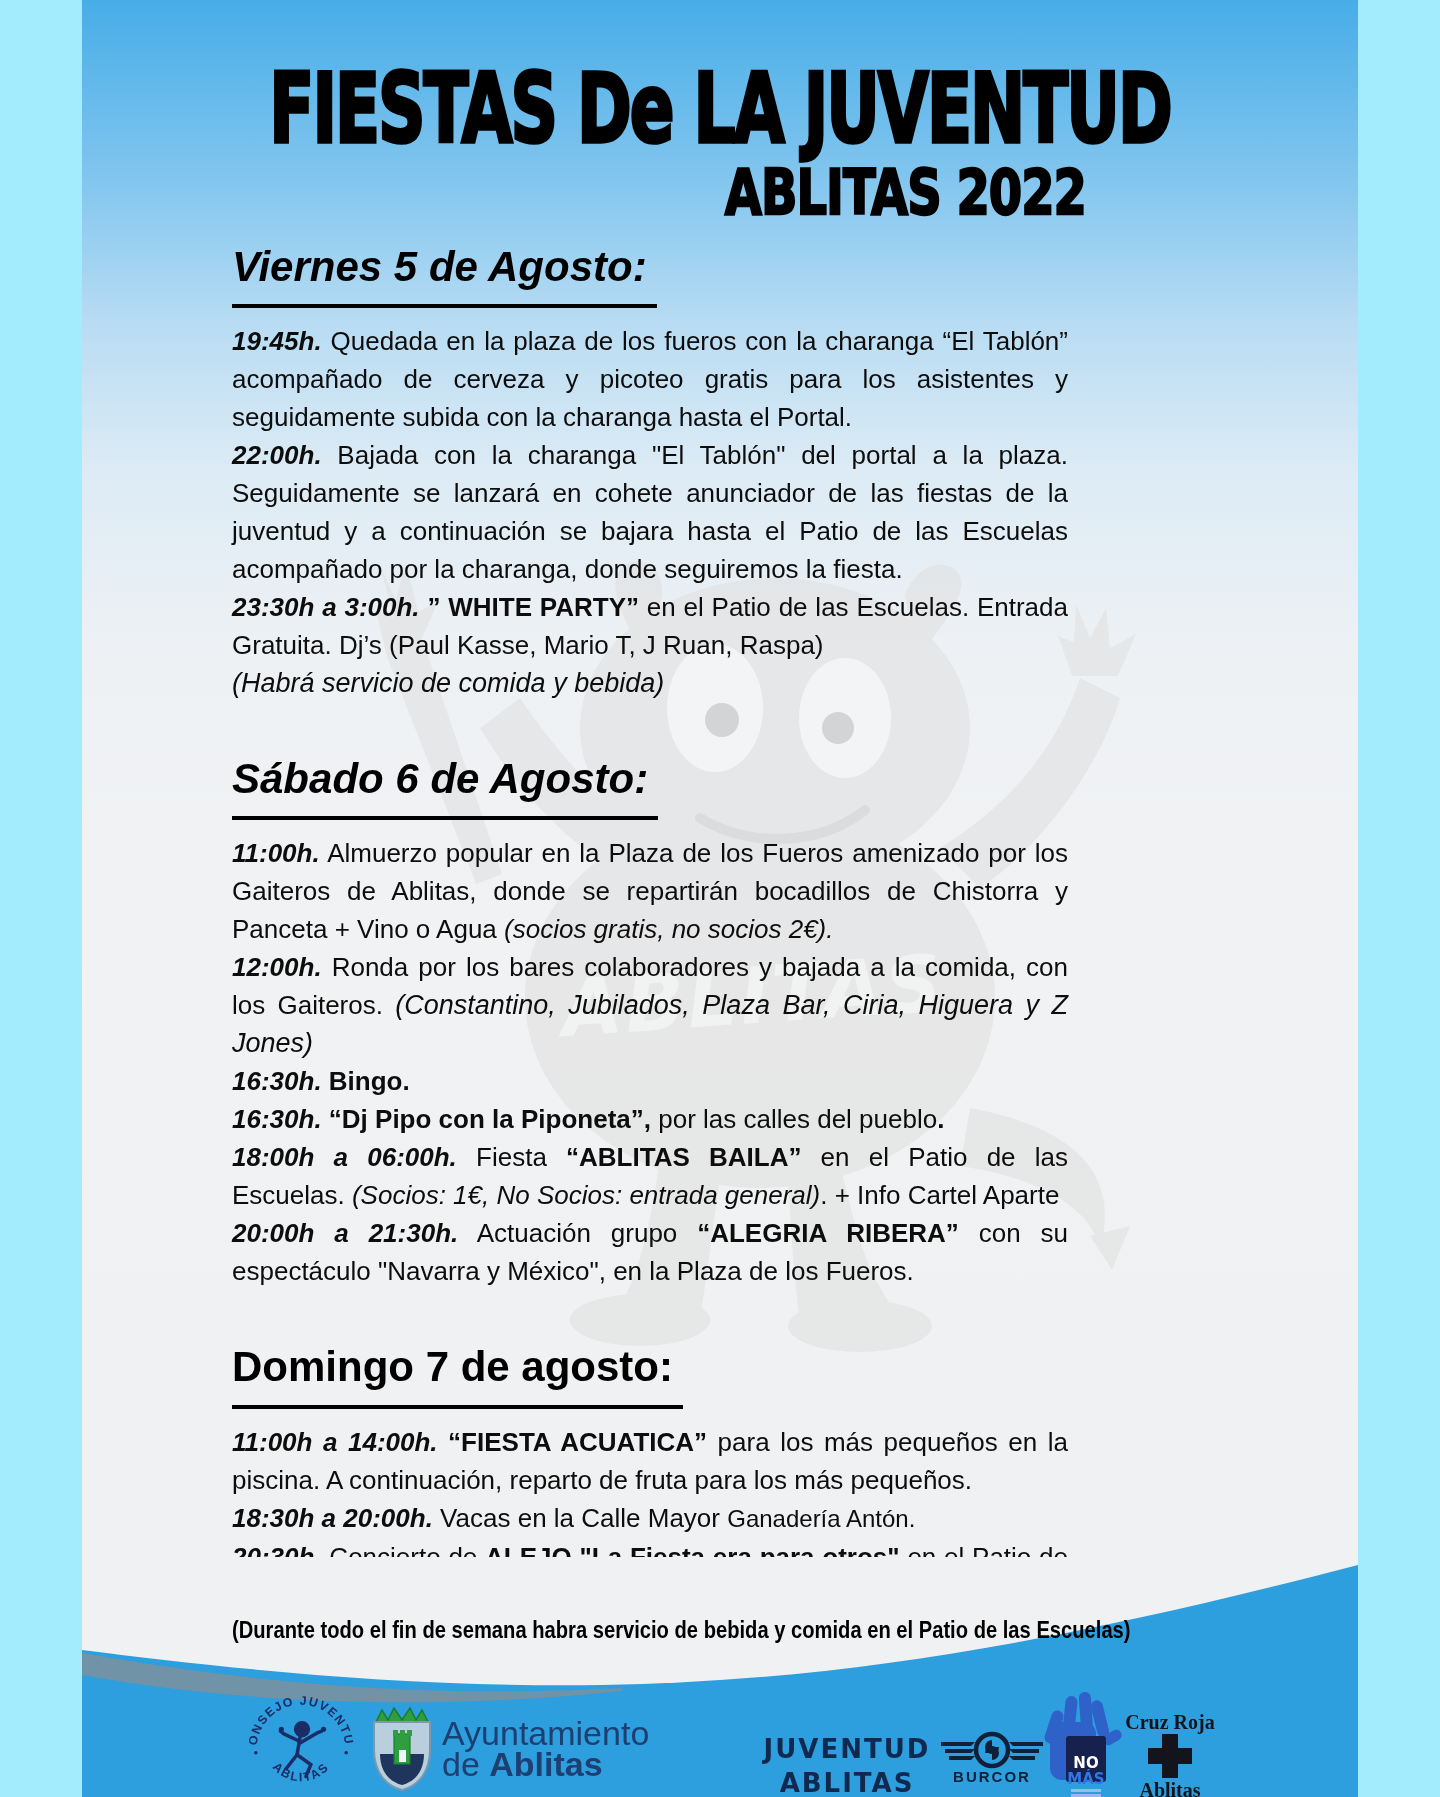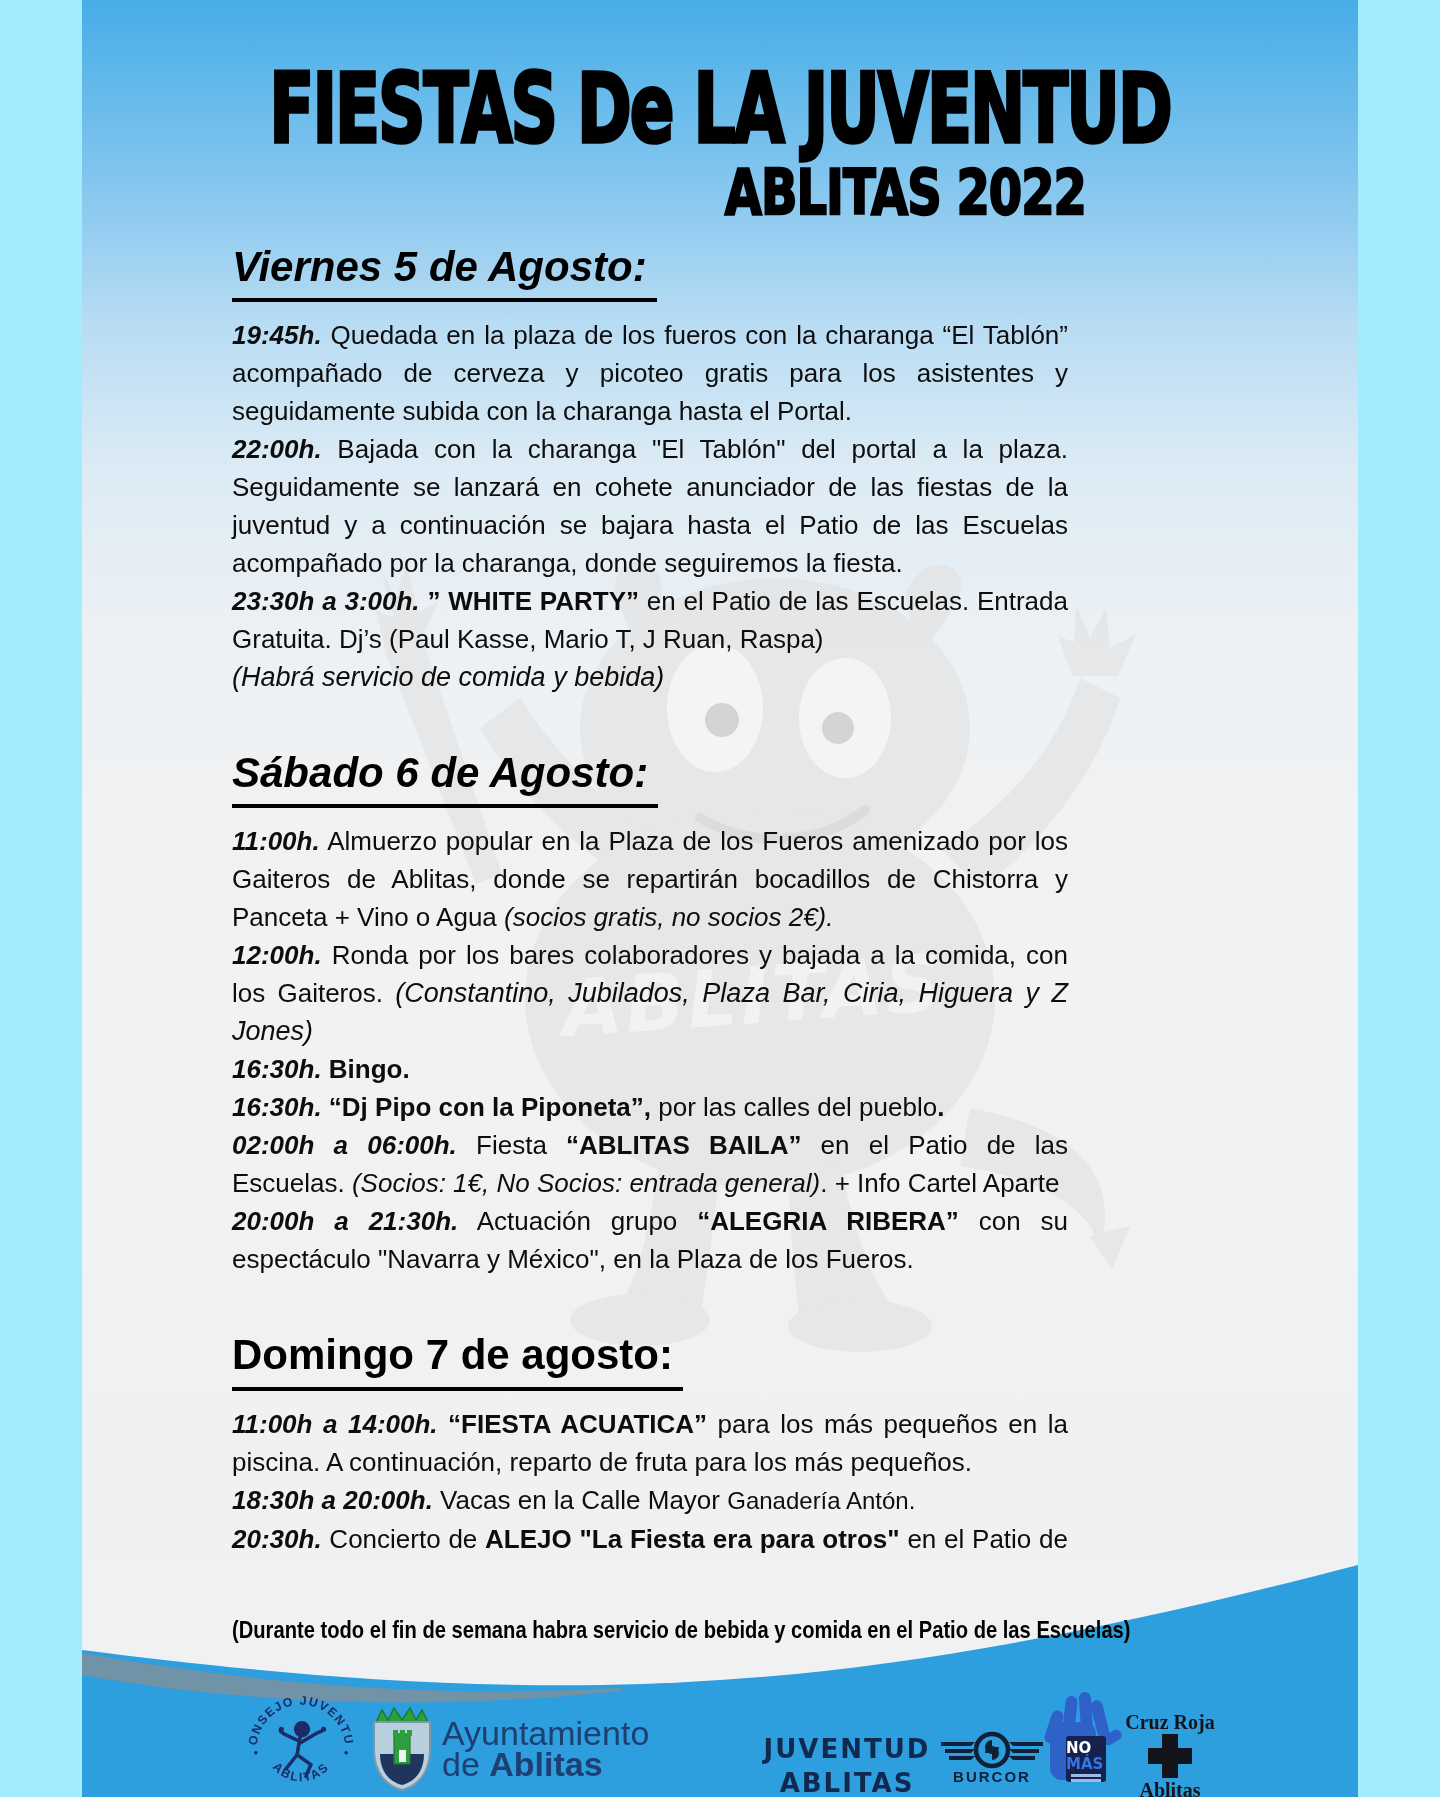--- a/index.html
+++ b/index.html
@@ -32,21 +32,21 @@
     font-size:48px;letter-spacing:-1px;color:#000;-webkit-text-stroke:1.8px #000;
     transform:scaleY(1.3);transform-origin:top right;height:72px;white-space:nowrap;
   }
 
   
   .content{position:absolute;left:150px;top:244px;width:836px;z-index:2;
            font-size:26px;line-height:38px;color:#0d0d0d}
   .section-heading{font-size:42px;font-weight:bold;line-height:1.1;margin:54px 0 14px 0;color:#000}
   .section-heading.it{font-style:italic}
   .section-heading:first-child{margin-top:0}
-  .hd-text{display:inline-block;border-bottom:4px solid #000;padding:0 10px 8px 0}
+  .hd-text{display:inline-block;border-bottom:4px solid #000;padding:0 10px 14px 0}
   .event{margin:0;text-align:justify}
   .seg-bi{font-weight:bold;font-style:italic}
   .seg-b{font-weight:bold}
   .seg-i{font-style:italic}
   .seg-sm{font-size:24px}
   .seg-smi{font-style:italic;font-size:27px}
 
   
   .footer-note{
     position:absolute;left:150px;top:1616px;z-index:3;font-weight:bold;font-size:24px;
@@ -63,21 +63,21 @@
   .ayto-text .bold{font-weight:bold}
   .empresas{left:665px;top:1732px;width:200px;text-align:center;color:#12294f;
             font-weight:bold;font-size:26px;letter-spacing:2px;line-height:34px;
             font-family:"DejaVu Sans",sans-serif}
   .cruzroja{left:1038px;top:1712px;width:100px;text-align:center;color:#14141c;
             font-family:"Liberation Serif",serif;font-weight:bold;font-size:20px;line-height:20px}
   .cruz-cross{width:44px;height:44px;margin:2px auto;position:relative}
   .cruz-cross:before{content:"";position:absolute;left:14px;top:0;width:16px;height:44px;background:#14141c}
   .cruz-cross:after{content:"";position:absolute;left:0;top:14px;width:44px;height:16px;background:#14141c}
   .nomas-text{position:absolute;left:22px;top:44px;width:40px;height:46px;background:#17214d;
-              border-radius:3px;line-height:16px;padding-top:4px;box-sizing:border-box}
+              border-radius:3px;text-align:center;line-height:16px;padding-top:19px;box-sizing:border-box}
   .nomas-text .no{color:#fff;font-weight:bold;font-size:15px;font-family:"DejaVu Sans",sans-serif}
   .nomas-text .mas{color:#2f77e8;font-weight:bold;font-size:15px;font-family:"DejaVu Sans",sans-serif}
   .nomas-bar{height:3px;background:#9db9e8;margin:2px 5px 0 5px}
 </style>
 </head>
 <body>
 
 <div class="side-strip left"></div>
 <div class="side-strip right"></div>
 
@@ -127,21 +127,21 @@
       <div class="section-heading it"><span class="hd-text">Viernes 5 de Agosto:</span></div>
       <p class="event"><span class="seg-bi">19:45h.</span><span class="seg-r"> Quedada en la plaza de los fueros con la charanga “El Tablón” acompañado de cerveza y picoteo gratis para los asistentes y seguidamente subida con la charanga hasta el Portal.</span></p>
       <p class="event"><span class="seg-bi">22:00h.</span><span class="seg-r"> Bajada con la charanga "El Tablón" del portal a la plaza. Seguidamente se lanzará en cohete anunciador de las fiestas de la juventud y a continuación se bajara hasta el Patio de las Escuelas acompañado por la charanga, donde seguiremos la fiesta.</span></p>
       <p class="event"><span class="seg-bi">23:30h a 3:00h.</span><span class="seg-b"> ” WHITE PARTY”</span><span class="seg-r"> en el Patio de las Escuelas. Entrada Gratuita. Dj’s (Paul Kasse, Mario T, J Ruan, Raspa)</span></p>
       <p class="event"><span class="seg-smi">(Habrá servicio de comida y bebida)</span></p>
       <div class="section-heading it"><span class="hd-text">Sábado 6 de Agosto:</span></div>
       <p class="event"><span class="seg-bi">11:00h.</span><span class="seg-r"> Almuerzo popular en la Plaza de los Fueros amenizado por los Gaiteros de Ablitas, donde se repartirán bocadillos de Chistorra y Panceta + Vino o Agua  </span><span class="seg-i">(socios gratis, no socios 2€).</span></p>
       <p class="event"><span class="seg-bi">12:00h.</span><span class="seg-r"> Ronda por los bares colaboradores y bajada a la comida, con los Gaiteros. </span><span class="seg-smi">(Constantino, Jubilados, Plaza Bar, Ciria, Higuera y Z Jones)</span></p>
       <p class="event"><span class="seg-bi">16:30h.</span><span class="seg-b">  Bingo.</span></p>
       <p class="event"><span class="seg-bi">16:30h.</span><span class="seg-b"> “Dj Pipo con la Piponeta”,</span><span class="seg-r"> por las calles del pueblo</span><span class="seg-b">.</span></p>
-      <p class="event"><span class="seg-bi">02:00h a 06:00h.</span><span class="seg-r"> Fiesta </span><span class="seg-b">“ABLITAS BAILA”</span><span class="seg-r"> en el Patio de las Escuelas. </span><span class="seg-i">(Socios: 1€, No Socios: entrada general)</span><span class="seg-r">. + Info Cartel Aparte</span></p>
+      <p class="event"><span class="seg-bi">18:00h a 06:00h.</span><span class="seg-r"> Fiesta </span><span class="seg-b">“ABLITAS BAILA”</span><span class="seg-r"> en el Patio de las Escuelas. </span><span class="seg-i">(Socios: 1€, No Socios: entrada general)</span><span class="seg-r">. + Info Cartel Aparte</span></p>
       <p class="event"><span class="seg-bi">20:00h a 21:30h.</span><span class="seg-r"> Actuación grupo </span><span class="seg-b">“ALEGRIA RIBERA”</span><span class="seg-r"> con su espectáculo "Navarra y México", en la Plaza de los Fueros.</span></p>
       <div class="section-heading"><span class="hd-text">Domingo 7 de agosto:</span></div>
       <p class="event"><span class="seg-bi">11:00h a 14:00h.</span><span class="seg-b"> “FIESTA ACUATICA”</span><span class="seg-r"> para los más pequeños en la piscina. A continuación, reparto de fruta para los más pequeños.</span></p>
       <p class="event"><span class="seg-bi">18:30h a 20:00h.</span><span class="seg-r"> Vacas en la Calle Mayor </span><span class="seg-sm">Ganadería Antón.</span></p>
       <p class="event"><span class="seg-bi">20:30h.</span><span class="seg-r"> Concierto  de </span><span class="seg-b">ALEJO "La Fiesta era para otros"</span><span class="seg-r"> en el Patio de las Escuelas  para todo tipo de públicos. </span><span class="seg-i">(Socios: 1€, No socios: 5€)</span></p>
       <p class="event"><span class="seg-r">Al finalizar… </span><span class="seg-b">Bingo Popular</span><span class="seg-r"> (premio especial), pregón de fin de fiestas y traca final.</span></p>
     </div>
 
   <svg class="wave" width="1276" height="240" viewBox="0 0 1276 240" preserveAspectRatio="none">
     <rect x="0" y="0" width="1276" height="240" fill="#2d9ede"></rect>

